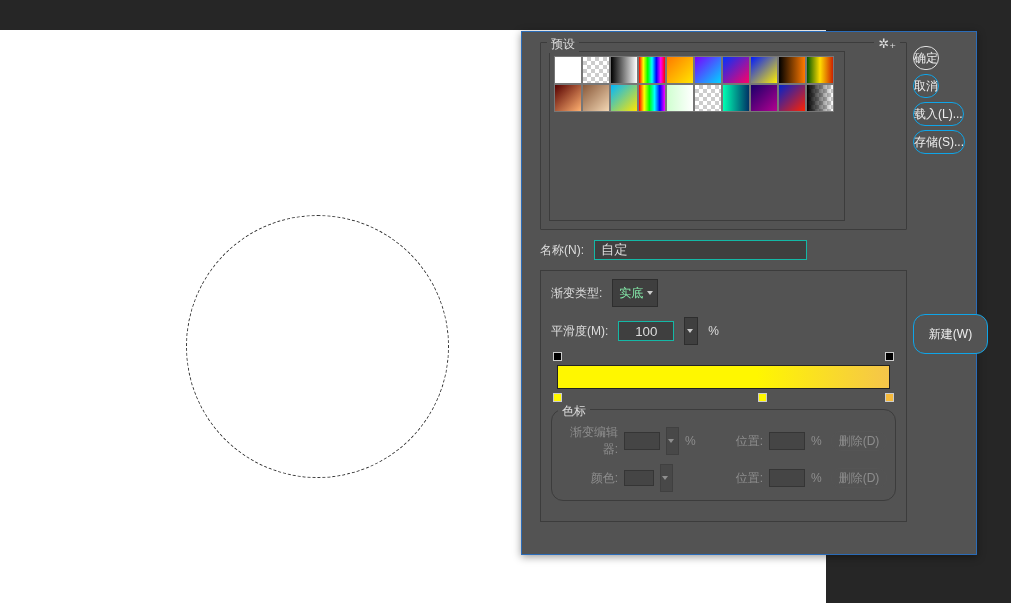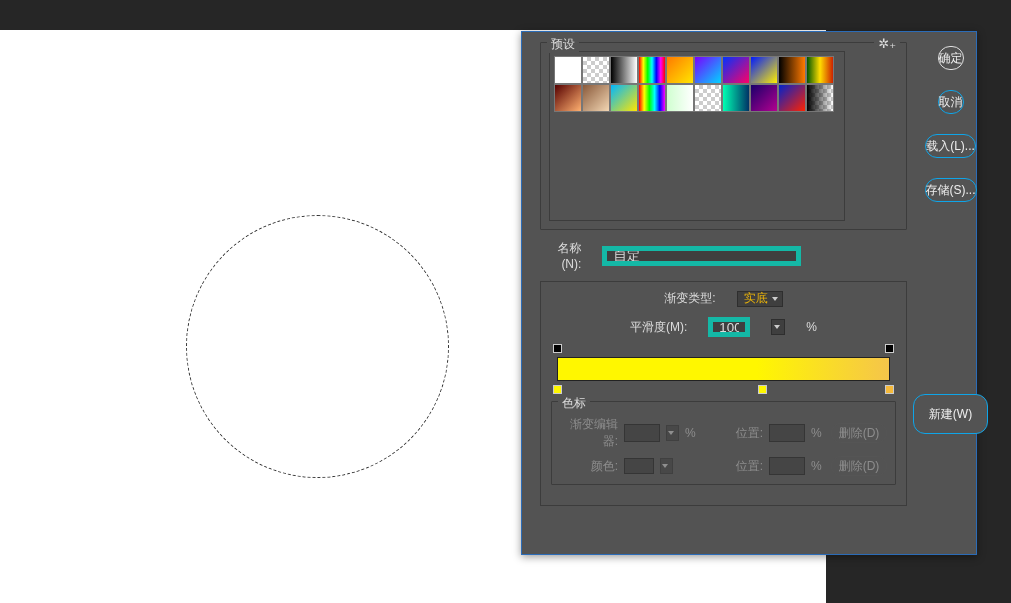--- a/index.html
+++ b/index.html
@@ -48,21 +48,21 @@
   display: flex; align-items: center; justify-content: center;
   font-size: 13px; color: #444;
   cursor: pointer;
 }
 .titlebar-btn.min::after { content: "—"; }
 .titlebar-btn.max::after { content: "▢"; font-size: 11px; }
 .titlebar-btn.close::after { content: "✕"; }
 
 .body-row { display: flex; flex: 1; }
 .left-col { flex: 1; padding: 10px 6px 16px 18px; }
-.right-col { width: 108px; padding: 14px 14px 0 0; display: flex; flex-direction: column; gap: 20px; align-items: center; }
+.right-col { width: 108px; padding: 14px 14px 0 0; display: flex; flex-direction: column; gap: 4px; align-items: flex-start; }
 
 .group {
   border: 1px solid #3c3c3c;
   border-radius: 1px;
   padding: 8px;
   position: relative;
   margin-bottom: 10px;
 }
 .group-title {
   position: absolute; top: -7px; left: 6px;
@@ -84,35 +84,35 @@
 .swatch-grid {
   display: flex; flex-wrap: wrap;
 }
 .swatch {
   width: 28px; height: 28px;
   border: 1px solid #777;
   margin: 0;
 }
 
 .name-row, .type-row, .smooth-row {
-  display: flex; align-items: center; gap: 21px;
+  display: flex; align-items: center; gap: 10px;
   margin-bottom: 10px;
 }
 .name-label { width: auto; text-align: right; }
 .text-input {
   background: #3f3f3f;
-  border: 5px solid #14b8a6;
+  border: 1px solid #14b8a6;
   color: #ddd; padding: 2px 6px;
   height: 20px;
   flex: 1;
 }
-.small-input { width: 42px; flex: none; text-align: center; }
+.small-input { width: 56px; flex: none; text-align: center; }
 .select {
   background: #3f3f3f; border: 1px solid #2e2e2e;
-  color: #eab308; height: 16px; padding: 0 14px 0 6px;
+  color: #86efac; height: 28px; padding: 0 14px 0 6px;
   position: relative; display: inline-flex; align-items: center;
 }
 .select::after {
   content: ""; position: absolute; right: 4px; top: 50%;
   transform: translateY(-50%);
   border-left: 3px solid transparent; border-right: 3px solid transparent;
   border-top: 4px solid #ccc;
 }
 
 .btn {
@@ -128,21 +128,21 @@
 .btn.primary { border: 1px solid #e0e0e0; border-width: 1.5px; }
 
 .new-btn {
   width: 75px; height: 40px; border-radius: 12px;
 }
 
 .gradient-editor {
   border: 1px solid #3c3c3c;
   padding: 8px 10px 10px 10px;
 }
-.type-row, .smooth-row { justify-content: center; }
+.type-row, .smooth-row { }
 .label-inline { text-align: right; }
 
 .bar-area { position: relative; margin-top: 6px; height: 46px; }
 .grad-bar {
   position: absolute; left: 6px; right: 6px; top: 10px; height: 24px;
   border: 1px solid #222;
   background: linear-gradient(to right, #fff700 0%, #fff700 60%, #f5c54a 100%);
 }
 .opacity-stop {
   position: absolute; top: -3px;
@@ -160,21 +160,21 @@
   width: 9px; height: 11px;
 }
 .color-stop::before {
   content: ""; position: absolute; top: 0; left: 0;
   width: 7px; height: 7px; border: 1px solid #ccc;
 }
 .color-stop.s1 { left: 2px; } .color-stop.s1::before { background: #fff700; }
 .color-stop.s2 { left: 60%; } .color-stop.s2::before { background: #fff700; }
 .color-stop.s3 { right: 2px; } .color-stop.s3::before { background: #f5b93a; }
 
-.stops-group { margin-top: 8px; }
+.stops-group { margin-top: 8px; border-radius: 12px; }
 .stops-row { display: flex; align-items: center; gap: 6px; margin-top: 6px; justify-content: flex-end; color: #8d8d8d; }
 .stops-row .lbl { width: 58px; text-align: right; }
 .stops-row .slot { width: 36px; height: 18px; background: #454545; border: 1px solid #353535; }
 .stops-row .pct { width: 14px; }
 .stops-row .del-btn {
   width: 56px; height: 20px; display: flex; align-items: center; justify-content: center;
   border: 1px solid #555; border-radius: 10px; background: #535353; color: #8d8d8d;
 }
 .color-swatch-btn {
   width: 30px; height: 16px; background: #454545; border: 1px solid #353535;

